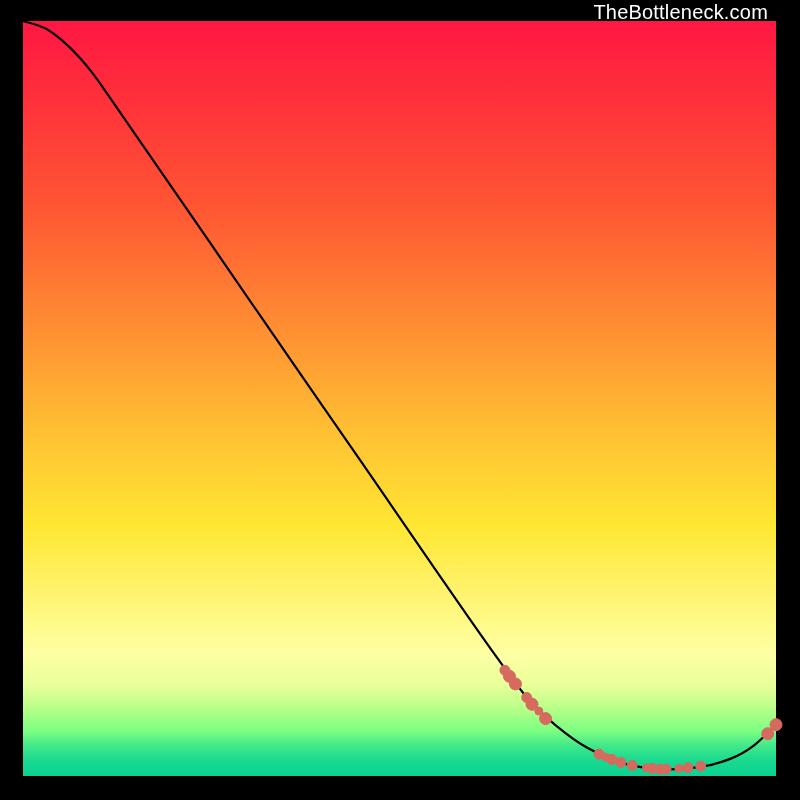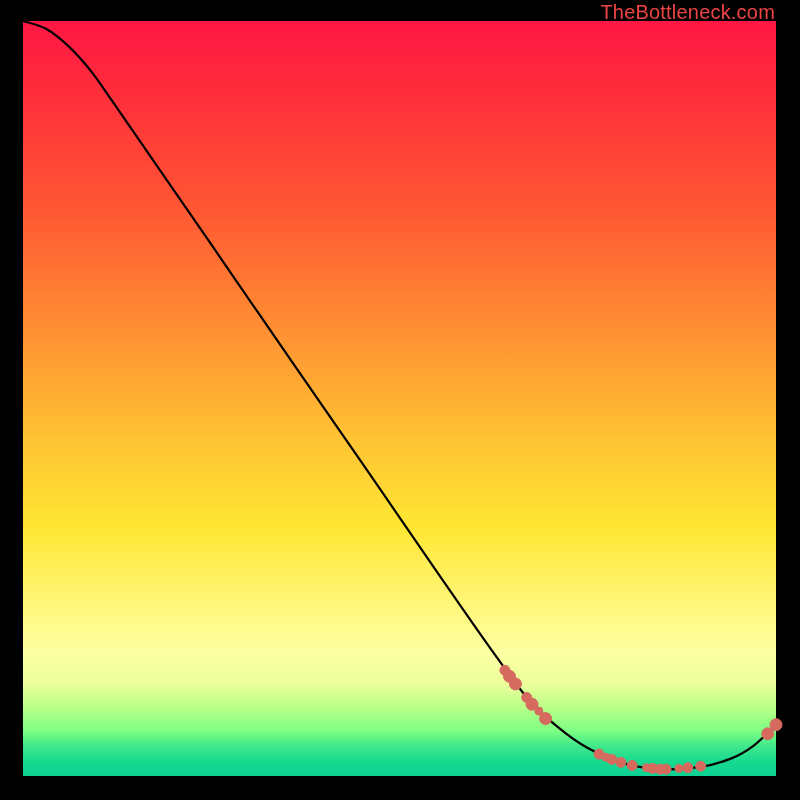--- a/index.html
+++ b/index.html
@@ -30,24 +30,24 @@
       #b8ff88 91%,
       #7dff83 94%,
       #41e88a 96%,
       #18d98f 98%,
       #0bd193 100%
     );
   }
   .watermark {
     position: absolute;
     top: 1px;
-    right: 25px;
+    right: 32px;
     font-family: Arial, Helvetica, sans-serif;
     font-size: 20px;
-    color: #ef4444;
+    color: #ffffff;
     font-weight: 500;
     letter-spacing: 0.2px;
   }
   svg.overlay {
     position: absolute;
     left: 23px;
     top: 21px;
     width: 753px;
     height: 755px;
     overflow: visible;

